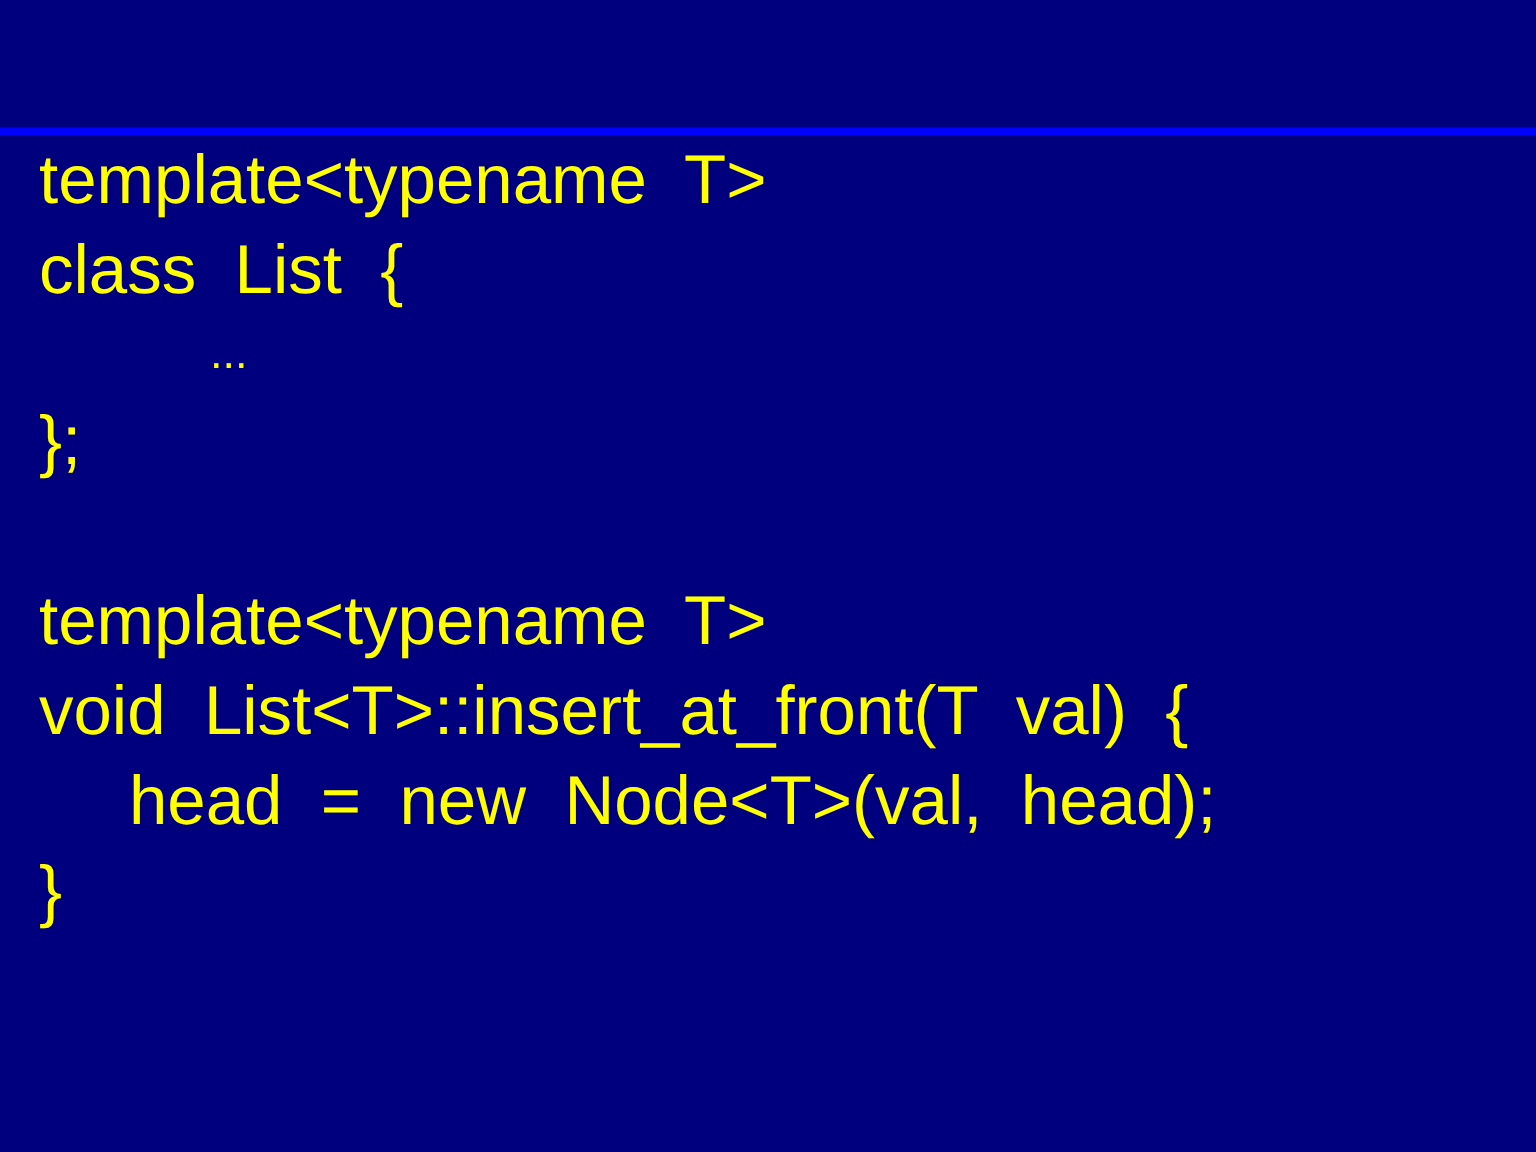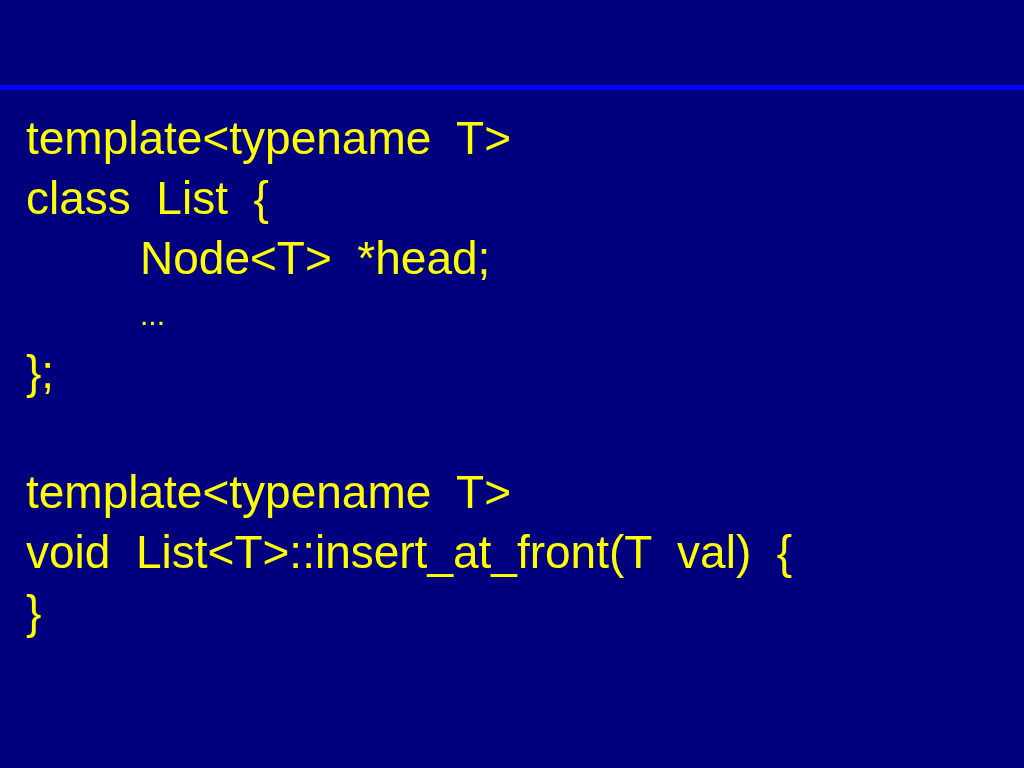--- a/index.html
+++ b/index.html
@@ -35,21 +35,21 @@
     position: absolute;
     left: 0;
     top: 85px;
     width: 1024px;
     height: 5px;
     background: #0000ff;
   }
   .code-body {
     position: absolute;
     left: 26px;
-    top: 108px;
+    top: 89px;
     width: 990px;
   }
   .code-line {
     color: #ffff00;
     font-family: "Liberation Sans", sans-serif;
     font-size: 46px;
     line-height: 60px;
     height: 60px;
     white-space: pre;
     font-weight: normal;
@@ -77,30 +77,30 @@
 
 
   <div class="title-rule"></div>
 
   <div class="code-body">
 
     <div class="code-line">template&lt;typename  T&gt;</div>
 
     <div class="code-line">class  List  {</div>
 
-    <div class="code-line indent-1">Node&lt;T&gt;  *head;</div>
 
     <div class="code-line ellipsis indent-1">...</div>
 
     <div class="code-line">};</div>
 
     <div class="code-line blank"></div>
 
     <div class="code-line">template&lt;typename  T&gt;</div>
 
     <div class="code-line">void  List&lt;T&gt;::insert_at_front(T  val)  {</div>
 
+    <div class="code-line indent-small">head  =  new  Node&lt;T&gt;(val,  head);</div>
 
     <div class="code-line">}</div>
 
   </div>
 
 </div>
 
 </body></html>

